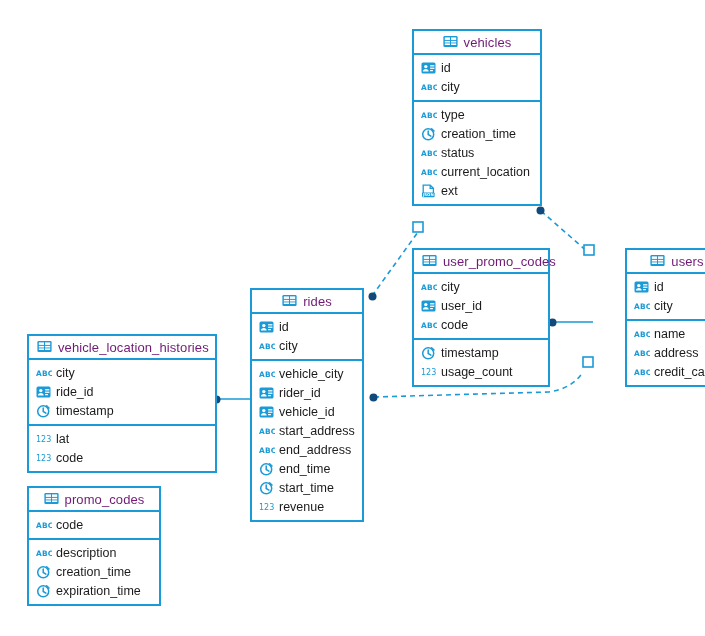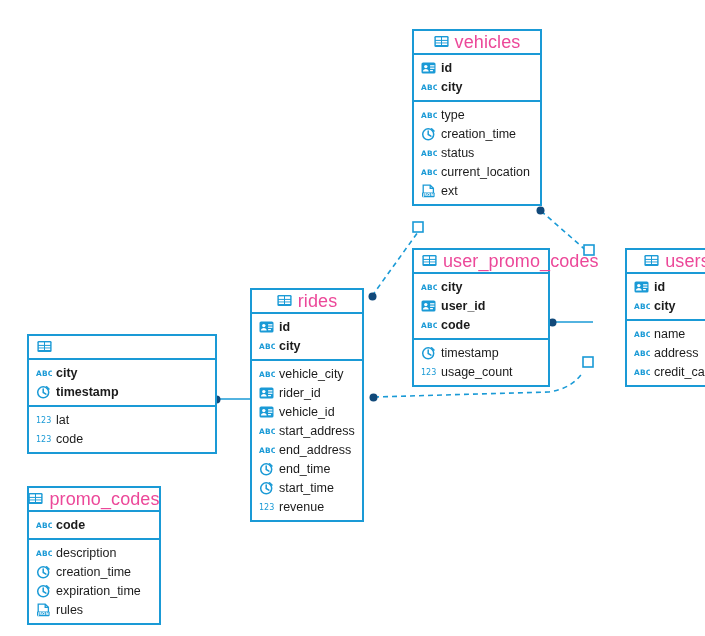--- a/index.html
+++ b/index.html
@@ -24,32 +24,32 @@
     display:flex;align-items:center;justify-content:center;
     gap:6px;
     height:24px;
     padding:0 8px;
     border-bottom:2px solid #1a9ad6;
     box-sizing:border-box;
     background:#ffffff;
   }
   .tbl-header.left{justify-content:flex-start;}
   .tbl-title{
-    font-size:18px;color:#ec4899;white-space:nowrap;letter-spacing:.1px;
+    font-size:13px;color:#701a75;white-space:nowrap;letter-spacing:.1px;
   }
   .section{padding:3px 0 4px 0;}
   .section.keys{border-bottom:2px solid #1a9ad6;}
   .col{
     display:flex;align-items:center;gap:5px;
     height:19px;padding:0 7px;
     box-sizing:border-box;
     white-space:nowrap;
   }
   .col-name{font-size:12.5px;color:#1b1b1b;}
-  .col.key .col-name{font-weight:bold;text-align:right;}
+  .col.key .col-name{font-weight:normal;text-align:right;}
 
   
   .ic{width:15px;height:14px;flex:0 0 15px;position:relative;display:inline-block;text-align:center;}
   .ic svg{display:block;}
 </style>
 </head>
 <body>
 
 <div id="canvas">
 
@@ -413,29 +413,43 @@
             <svg width="15" height="13" viewBox="0 0 15 13">
               <rect x="0.4" y="1.0" width="14.2" height="11" rx="1.3" fill="#1a9ad6"></rect>
               <rect x="1.8" y="2.4" width="5.2" height="2.5" fill="#fff"></rect>
               <rect x="8.0" y="2.4" width="5.2" height="2.5" fill="#fff"></rect>
               <rect x="1.8" y="5.9" width="5.2" height="1.6" fill="#fff"></rect>
               <rect x="8.0" y="5.9" width="5.2" height="1.6" fill="#fff"></rect>
               <rect x="1.8" y="8.4" width="5.2" height="1.6" fill="#fff"></rect>
               <rect x="8.0" y="8.4" width="5.2" height="1.6" fill="#fff"></rect>
             </svg>
           </span>
+          <span class="tbl-title">vehicle_location_histories</span>
         </div>
         <div class="section keys">
           <div class="col key">
             <span class="ic">
               <svg width="16" height="14" viewBox="0 0 16 14">
                 <text x="0" y="10.3" font-family="DejaVu Sans, sans-serif" font-size="7.4" font-weight="bold" fill="#1a9ad6" letter-spacing="0.2">ABC</text>
               </svg>
             </span>
             <span class="col-name">city</span>
+          </div>
+          <div class="col key">
+            <span class="ic">
+              <svg width="15" height="14" viewBox="0 0 15 14">
+                <rect x="0.5" y="1.5" width="14" height="11" rx="1.6" fill="#1a9ad6"></rect>
+                <circle cx="4.8" cy="5.6" r="1.7" fill="#fff"></circle>
+                <path d="M1.9 10.6c0-1.6 1.3-2.5 2.9-2.5s2.9 0.9 2.9 2.5z" fill="#fff"></path>
+                <rect x="9.1" y="4.2" width="4.3" height="1.25" fill="#fff"></rect>
+                <rect x="9.1" y="6.6" width="4.3" height="1.25" fill="#fff"></rect>
+                <rect x="9.1" y="9.0" width="2.8" height="1.25" fill="#fff"></rect>
+              </svg>
+            </span>
+            <span class="col-name">ride_id</span>
           </div>
           <div class="col key">
             <span class="ic">
               <svg width="15" height="14" viewBox="0 0 15 14">
                 <circle cx="7.2" cy="7.3" r="5.5" fill="none" stroke="#1a9ad6" stroke-width="1.5"></circle>
                 <path d="M7.2 3.9v3.6l2.7 1.7" fill="none" stroke="#1a9ad6" stroke-width="1.5" stroke-linecap="round"></path>
                 <path d="M10.6 1.8l2.4 2.3" stroke="#1a9ad6" stroke-width="1.5" stroke-linecap="round"></path>
               </svg>
             </span>
             <span class="col-name">timestamp</span>
@@ -507,27 +521,16 @@
           <div class="col">
             <span class="ic">
               <svg width="15" height="14" viewBox="0 0 15 14">
                 <circle cx="7.2" cy="7.3" r="5.5" fill="none" stroke="#1a9ad6" stroke-width="1.5"></circle>
                 <path d="M7.2 3.9v3.6l2.7 1.7" fill="none" stroke="#1a9ad6" stroke-width="1.5" stroke-linecap="round"></path>
                 <path d="M10.6 1.8l2.4 2.3" stroke="#1a9ad6" stroke-width="1.5" stroke-linecap="round"></path>
               </svg>
             </span>
             <span class="col-name">expiration_time</span>
           </div>
-          <div class="col">
-            <span class="ic">
-              <svg width="15" height="14" viewBox="0 0 15 14">
-                <path d="M2.2 1.2h7.0l3.2 3.1v8.4H2.2z" fill="none" stroke="#1a9ad6" stroke-width="1.3"></path>
-                <path d="M9.2 1.2v3.1h3.2" fill="none" stroke="#1a9ad6" stroke-width="1.3"></path>
-                <rect x="1.0" y="8.6" width="12.6" height="4.3" rx="0.7" fill="#1a9ad6"></rect>
-                <text x="7.3" y="12.1" text-anchor="middle" font-family="DejaVu Sans, sans-serif" font-size="3.9" font-weight="bold" fill="#fff">JSON</text>
-              </svg>
-            </span>
-            <span class="col-name">rules</span>
-          </div>
         </div>
       </div>
     </div>
 </div>
 
 </body></html>

